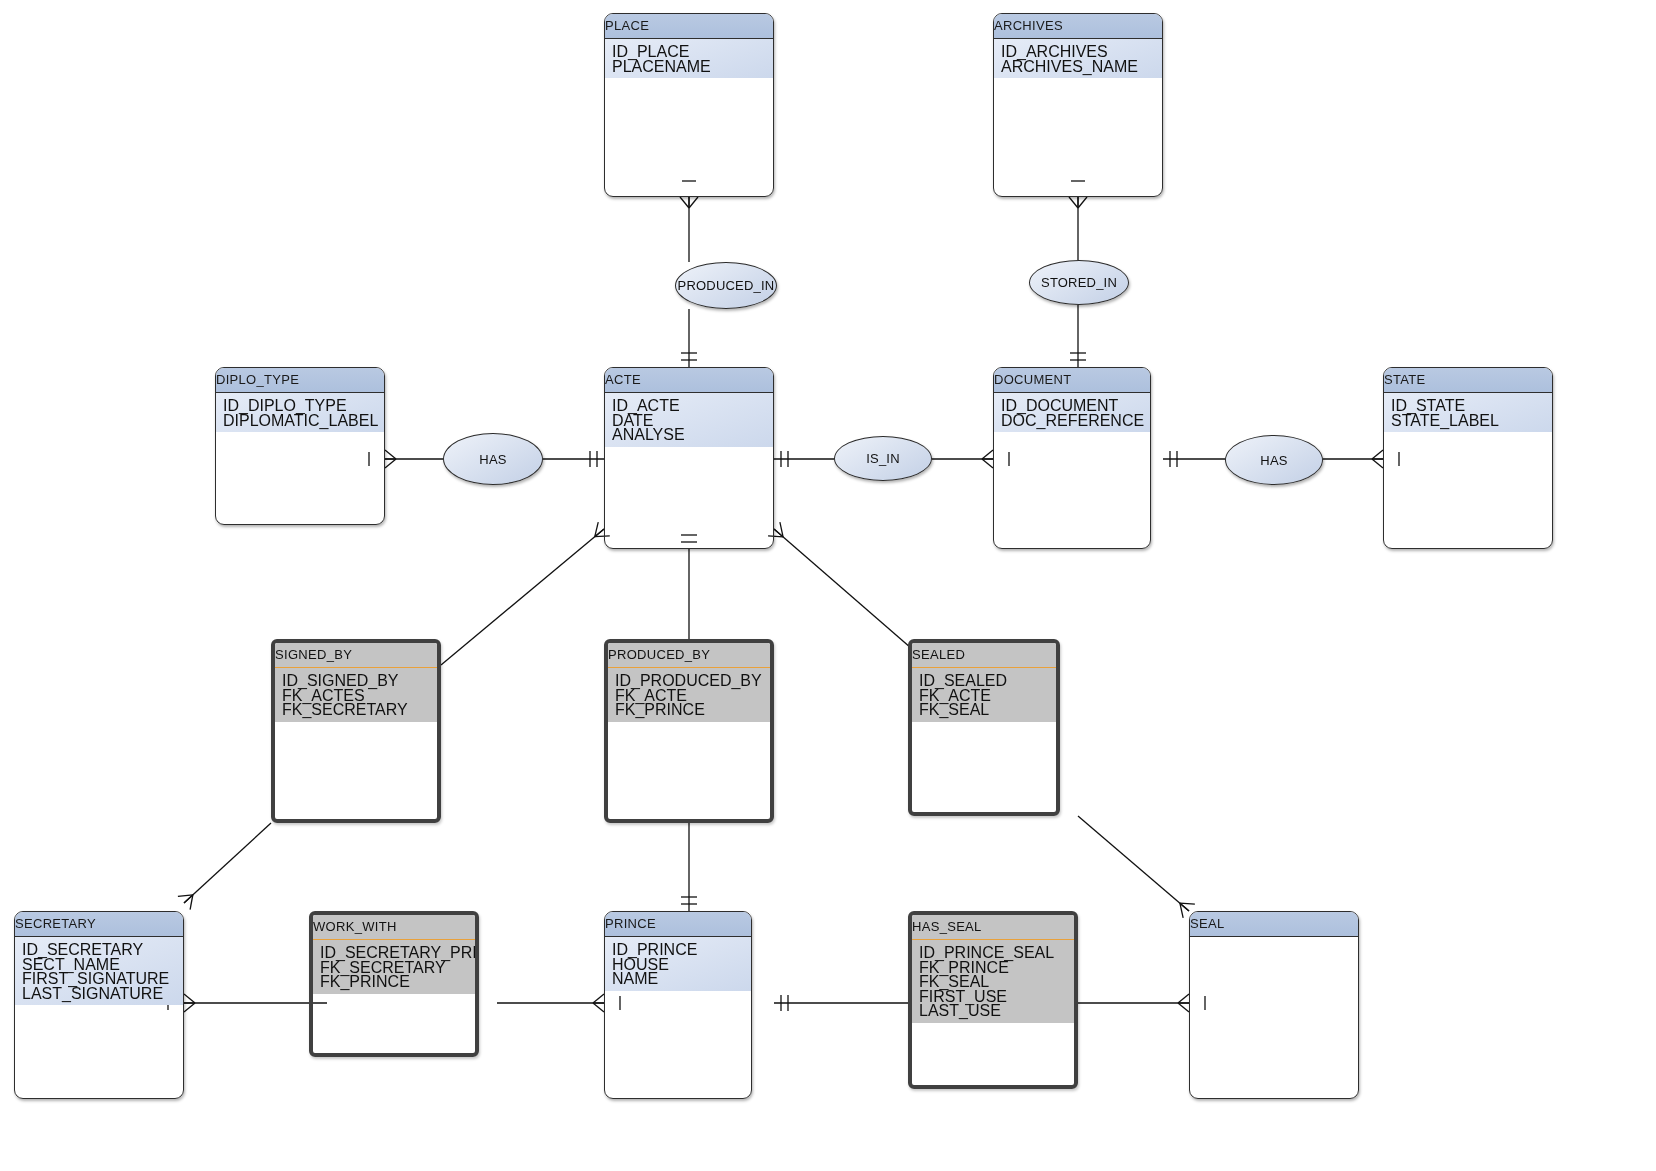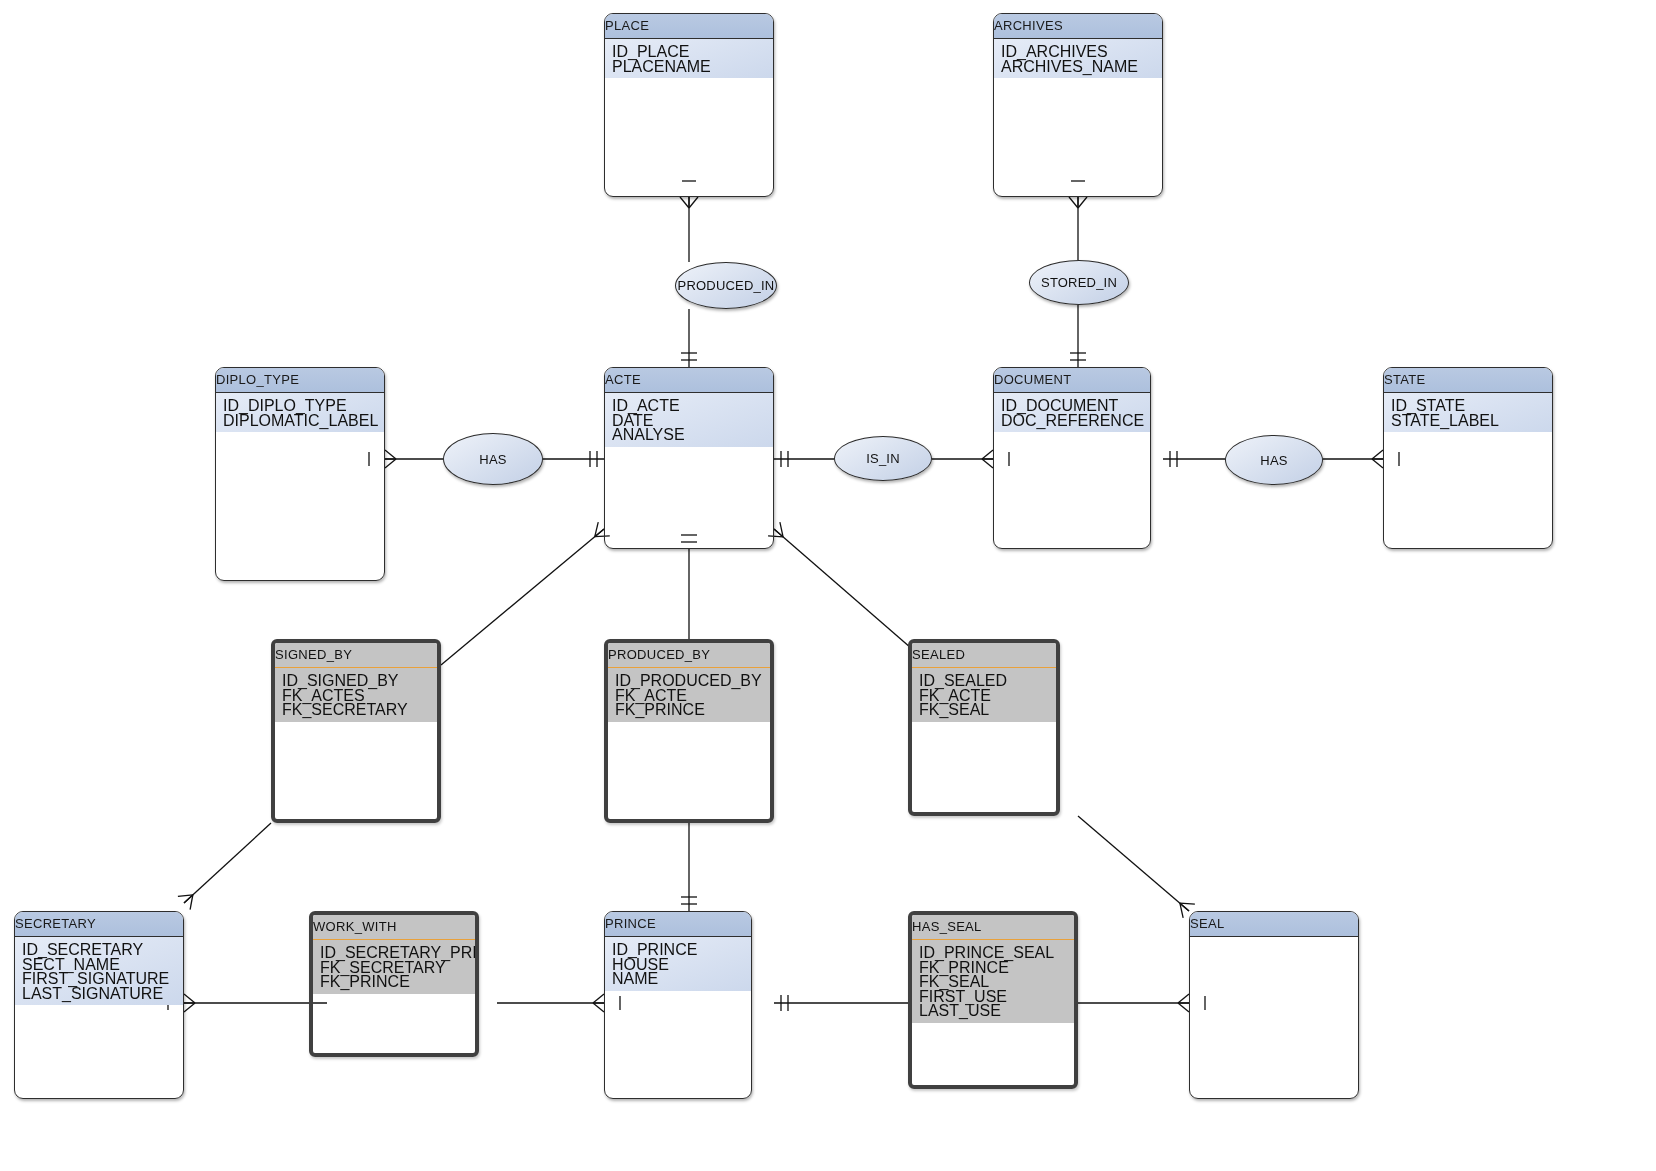--- a/index.html
+++ b/index.html
@@ -133,21 +133,21 @@
           <div class="attr">PLACENAME</div>
         </div>
       </div>
       <div class="entity blue" style="left: 993px; top: 13px; width: 170px; height: 184px;">
         <div class="ehead">ARCHIVES</div>
         <div class="ebody">
           <div class="attr">ID_ARCHIVES</div>
           <div class="attr">ARCHIVES_NAME</div>
         </div>
       </div>
-      <div class="entity blue" style="left: 215px; top: 367px; width: 170px; height: 214px;">
+      <div class="entity blue" style="left: 215px; top: 367px; width: 170px; height: 158px;">
         <div class="ehead">DIPLO_TYPE</div>
         <div class="ebody">
           <div class="attr">ID_DIPLO_TYPE</div>
           <div class="attr">DIPLOMATIC_LABEL</div>
         </div>
       </div>
       <div class="entity blue" style="left: 604px; top: 367px; width: 170px; height: 182px;">
         <div class="ehead">ACTE</div>
         <div class="ebody">
           <div class="attr">ID_ACTE</div>

